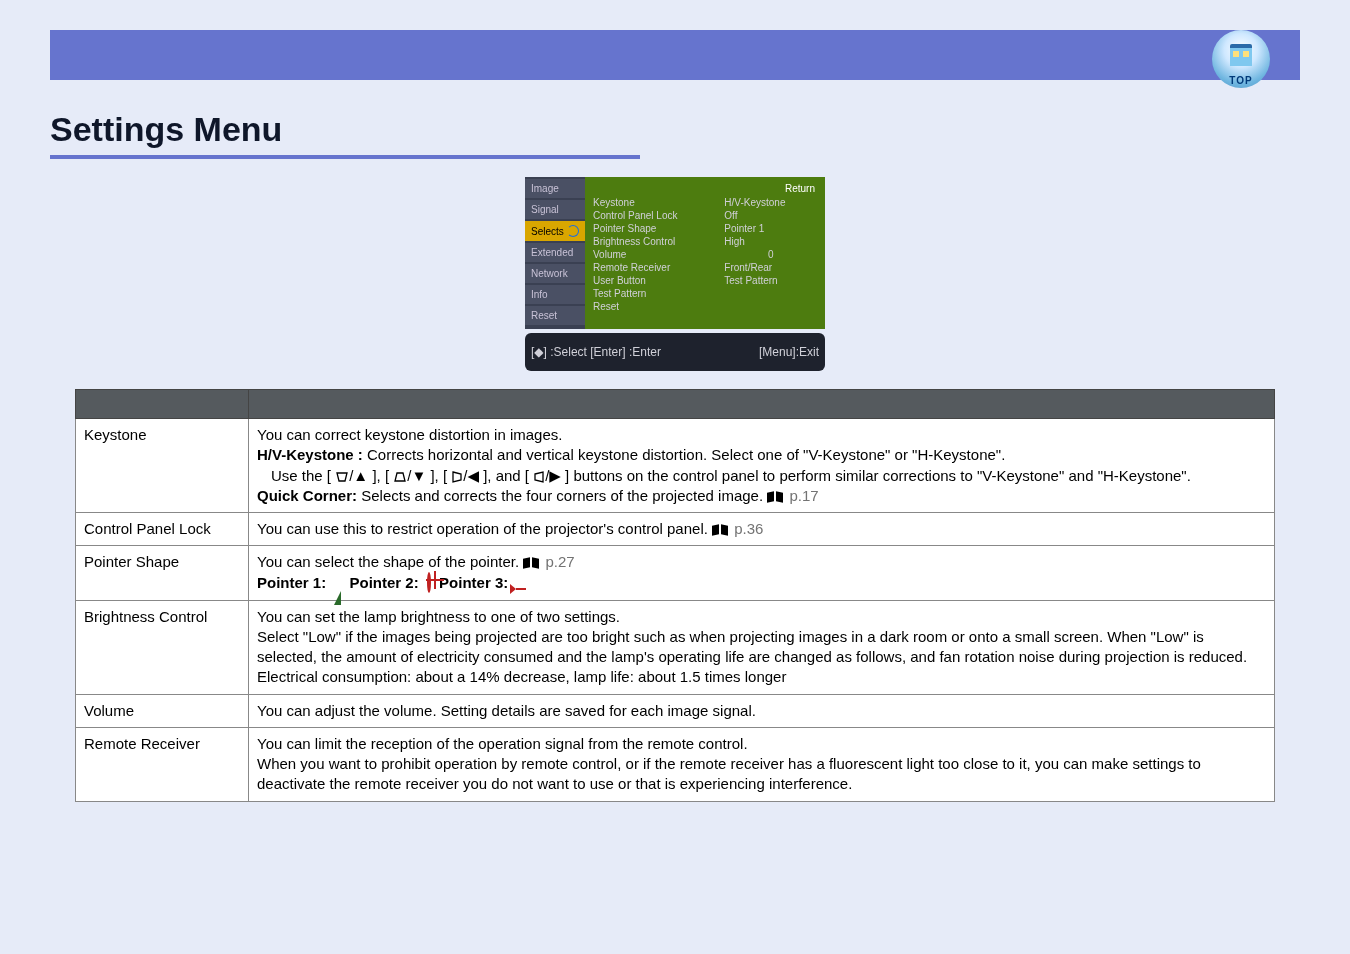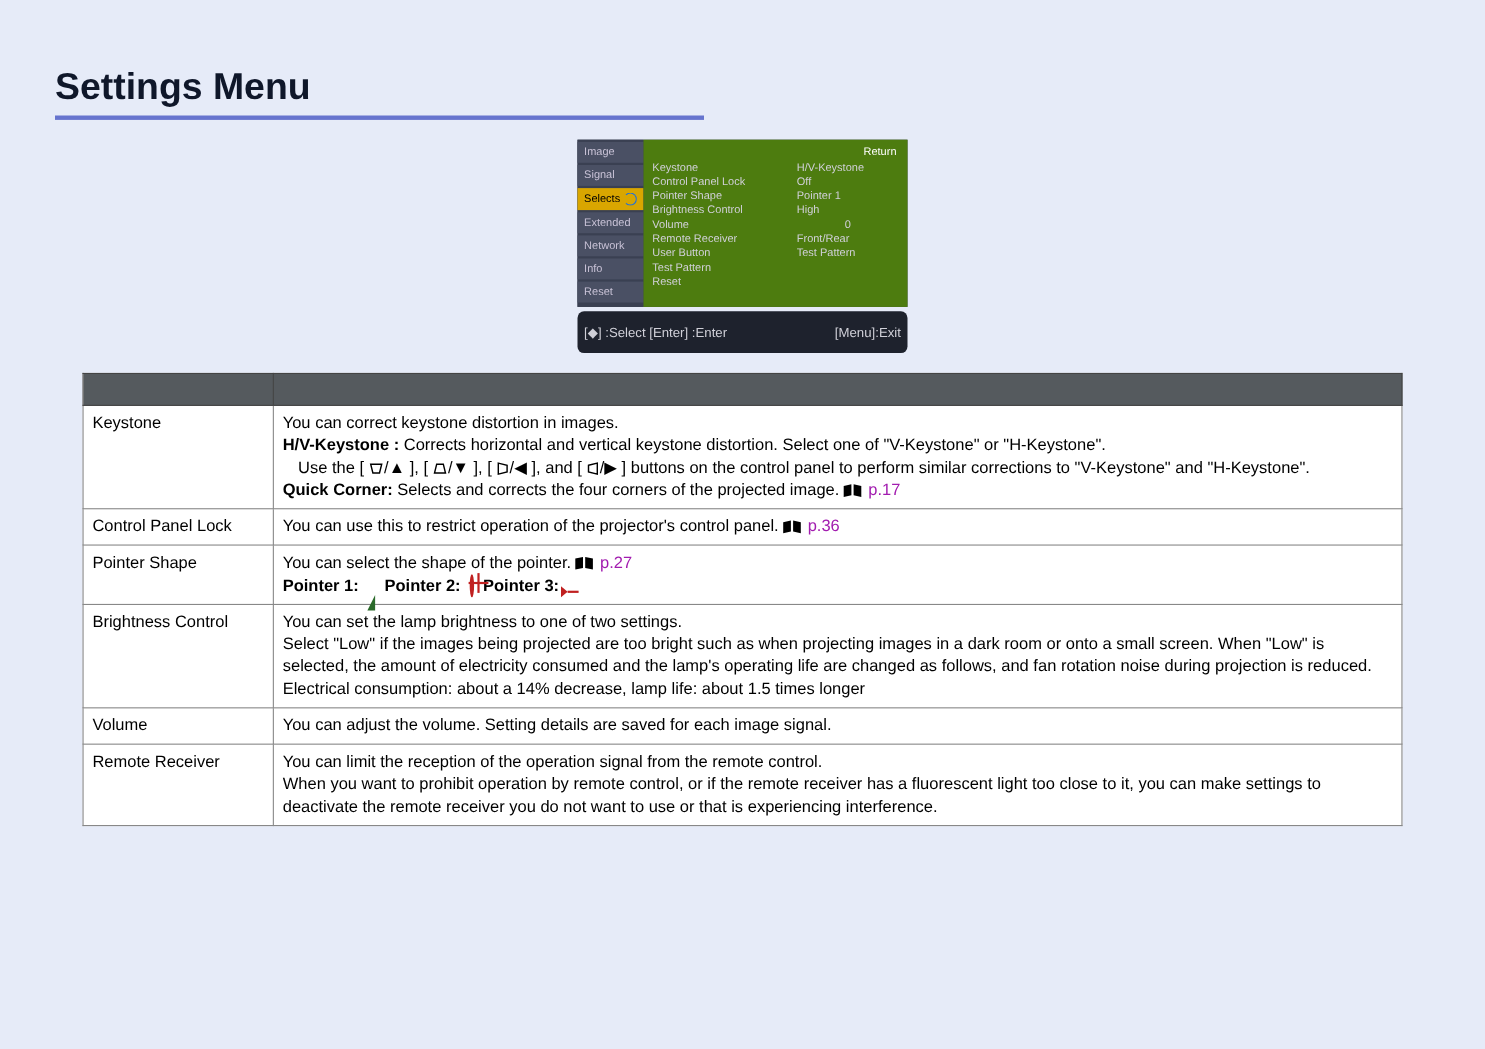--- a/index.html
+++ b/index.html
@@ -166,21 +166,21 @@
     border: 1px solid #888;
     padding: 6px 8px;
     vertical-align: top;
     font-size: 15px;
     line-height: 1.35;
   }
   .settings-table td.label {
     font-family: Arial, sans-serif;
   }
   .link {
-    color: #a21caf;
+    color: #737373;
     text-decoration: none;
   }
   .book-icon {
     display: inline-block;
     width: 16px;
     height: 10px;
     position: relative;
     vertical-align: middle;
     margin-right: 2px;
   }
@@ -259,20 +259,26 @@
     border-bottom: 5px solid transparent;
     border-left: 6px solid #c02020;
   }
   .bold { font-family: Arial, sans-serif; font-weight: bold; }
   .indent { padding-left: 14px; display: block; }
 </style>
 </head>
 <body>
 
 <div class="page">
+  <div class="top-bar">
+    <div class="top-badge">
+      <div class="top-badge-inner"></div>
+      <span class="top-badge-text">TOP</span>
+    </div>
+  </div>
 
   <div class="page-title">Settings Menu</div>
   <div class="page-title-underline"></div>
 
   <div class="osd">
     <div class="osd-top">
       <div class="osd-left">
         <div class="osd-left-item">Image</div>
         <div class="osd-left-item">Signal</div>
         <div class="osd-left-item sel">

